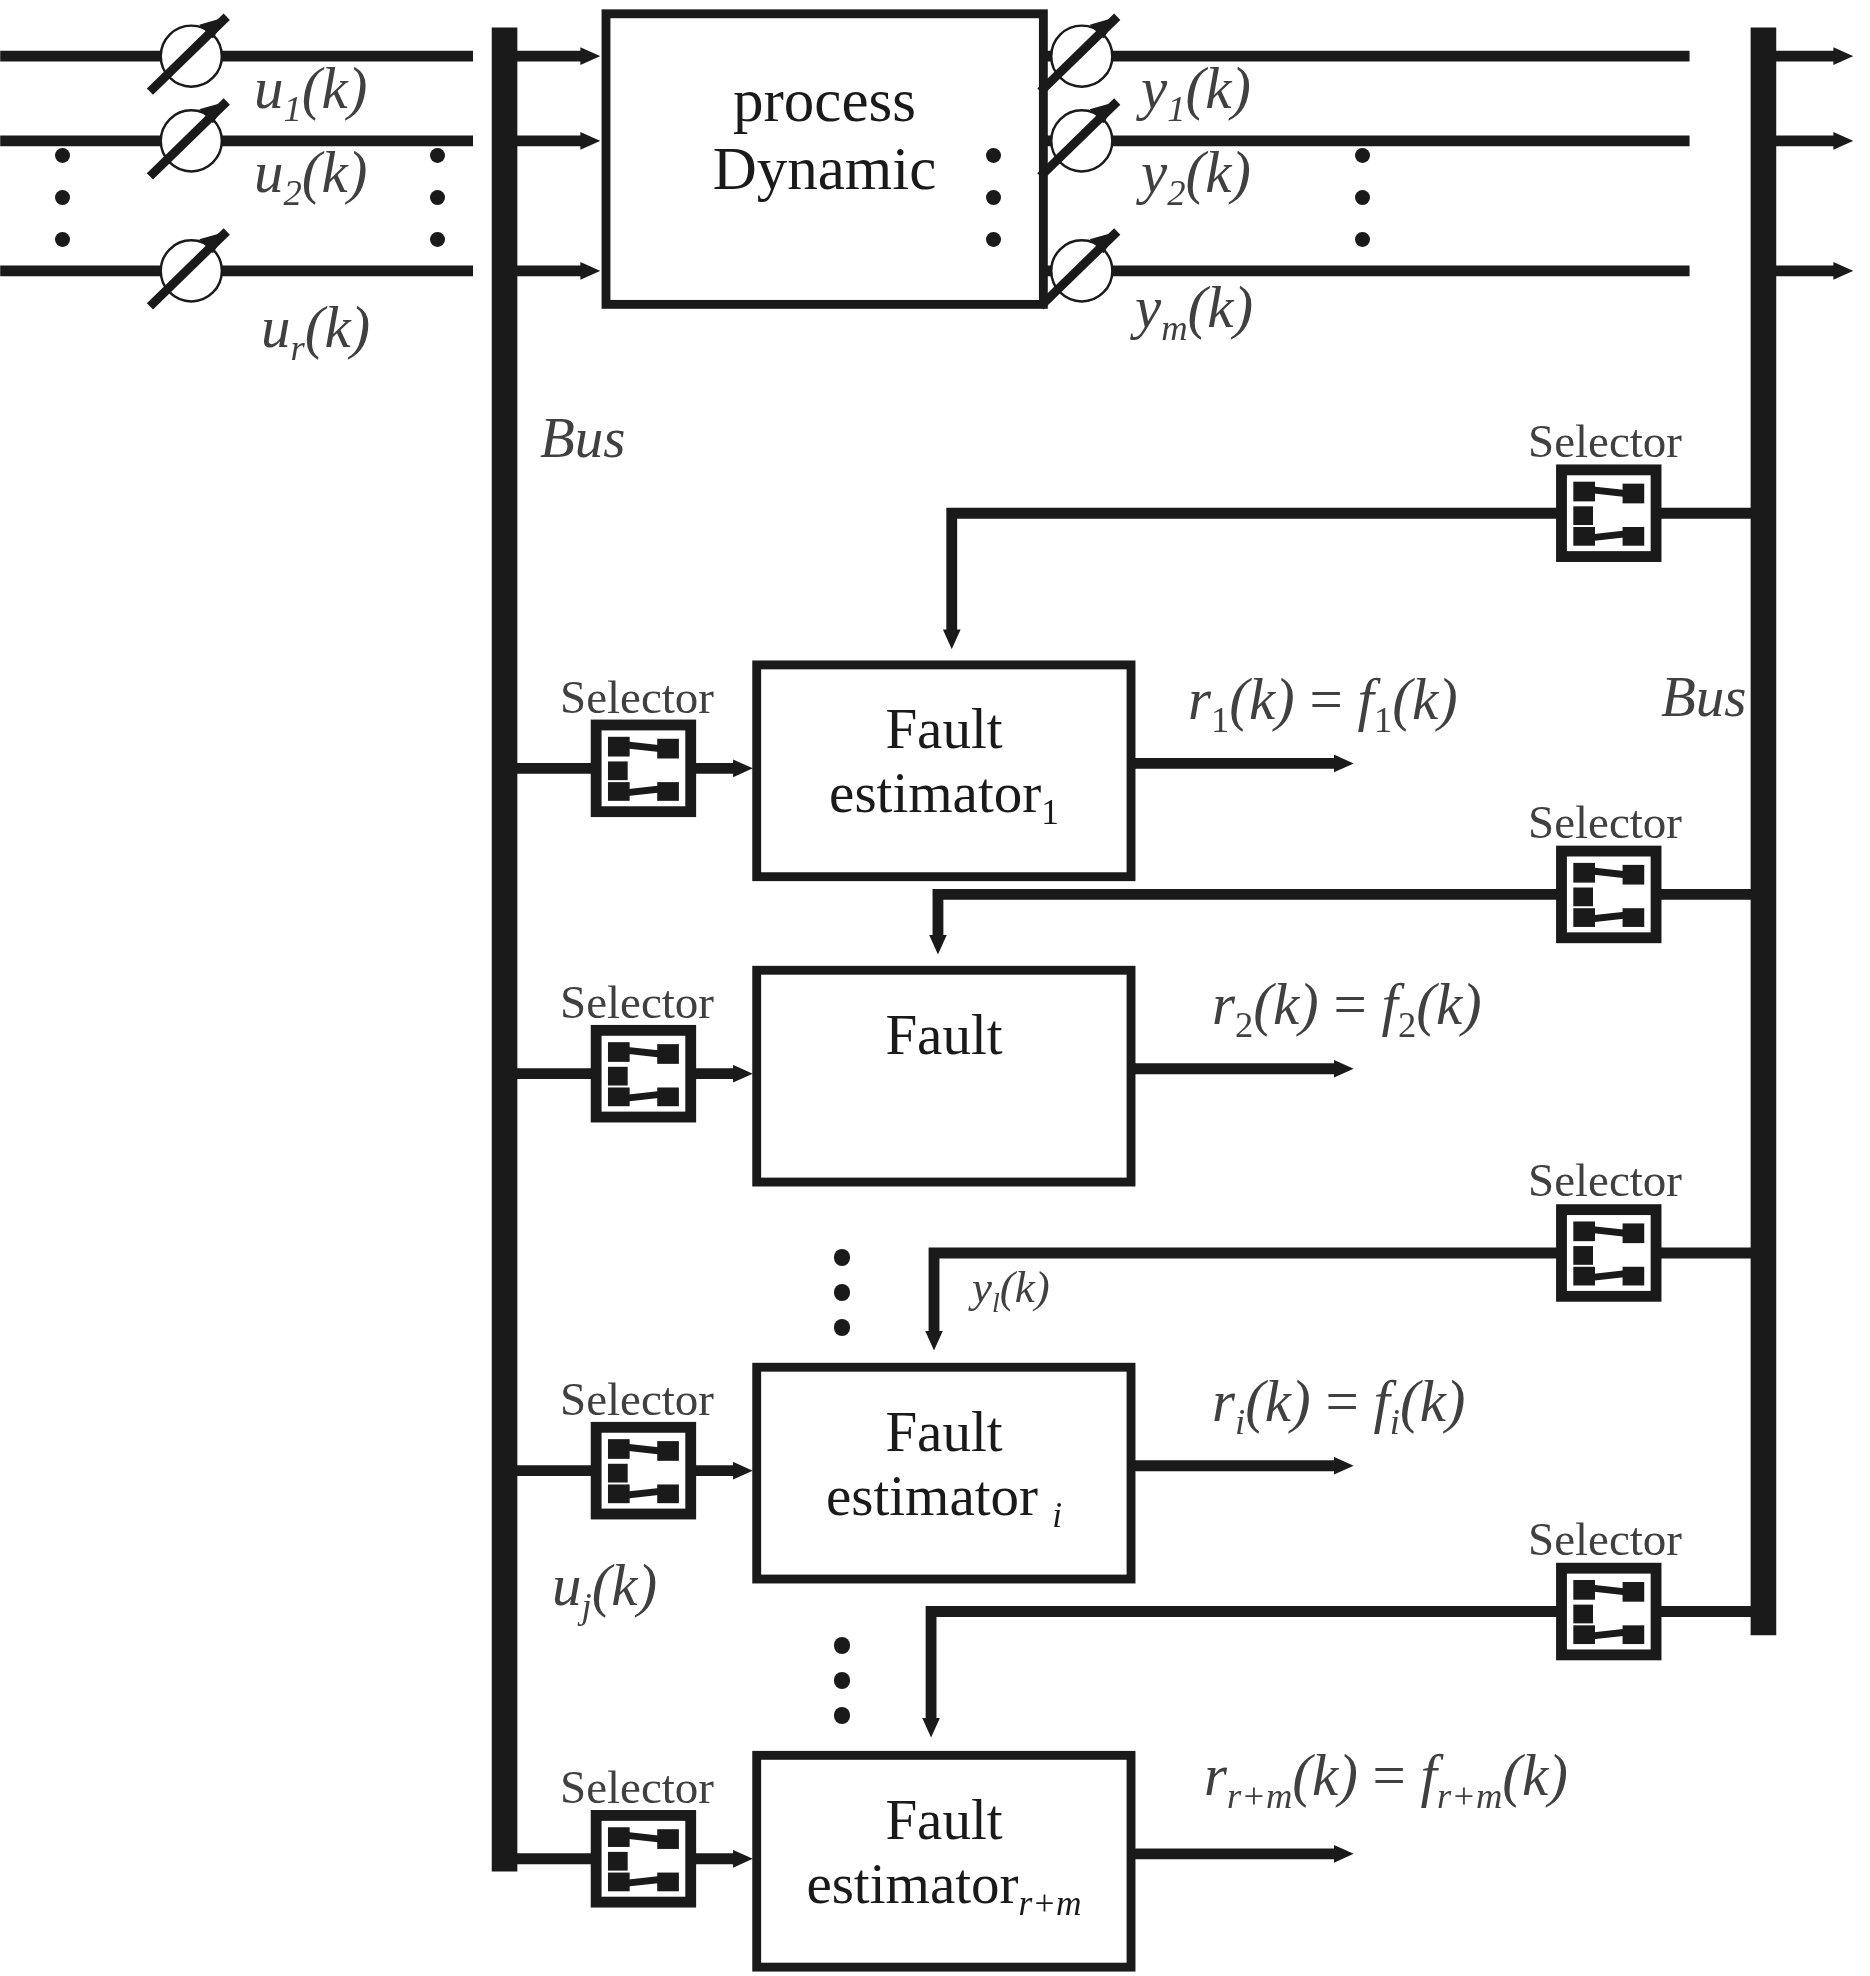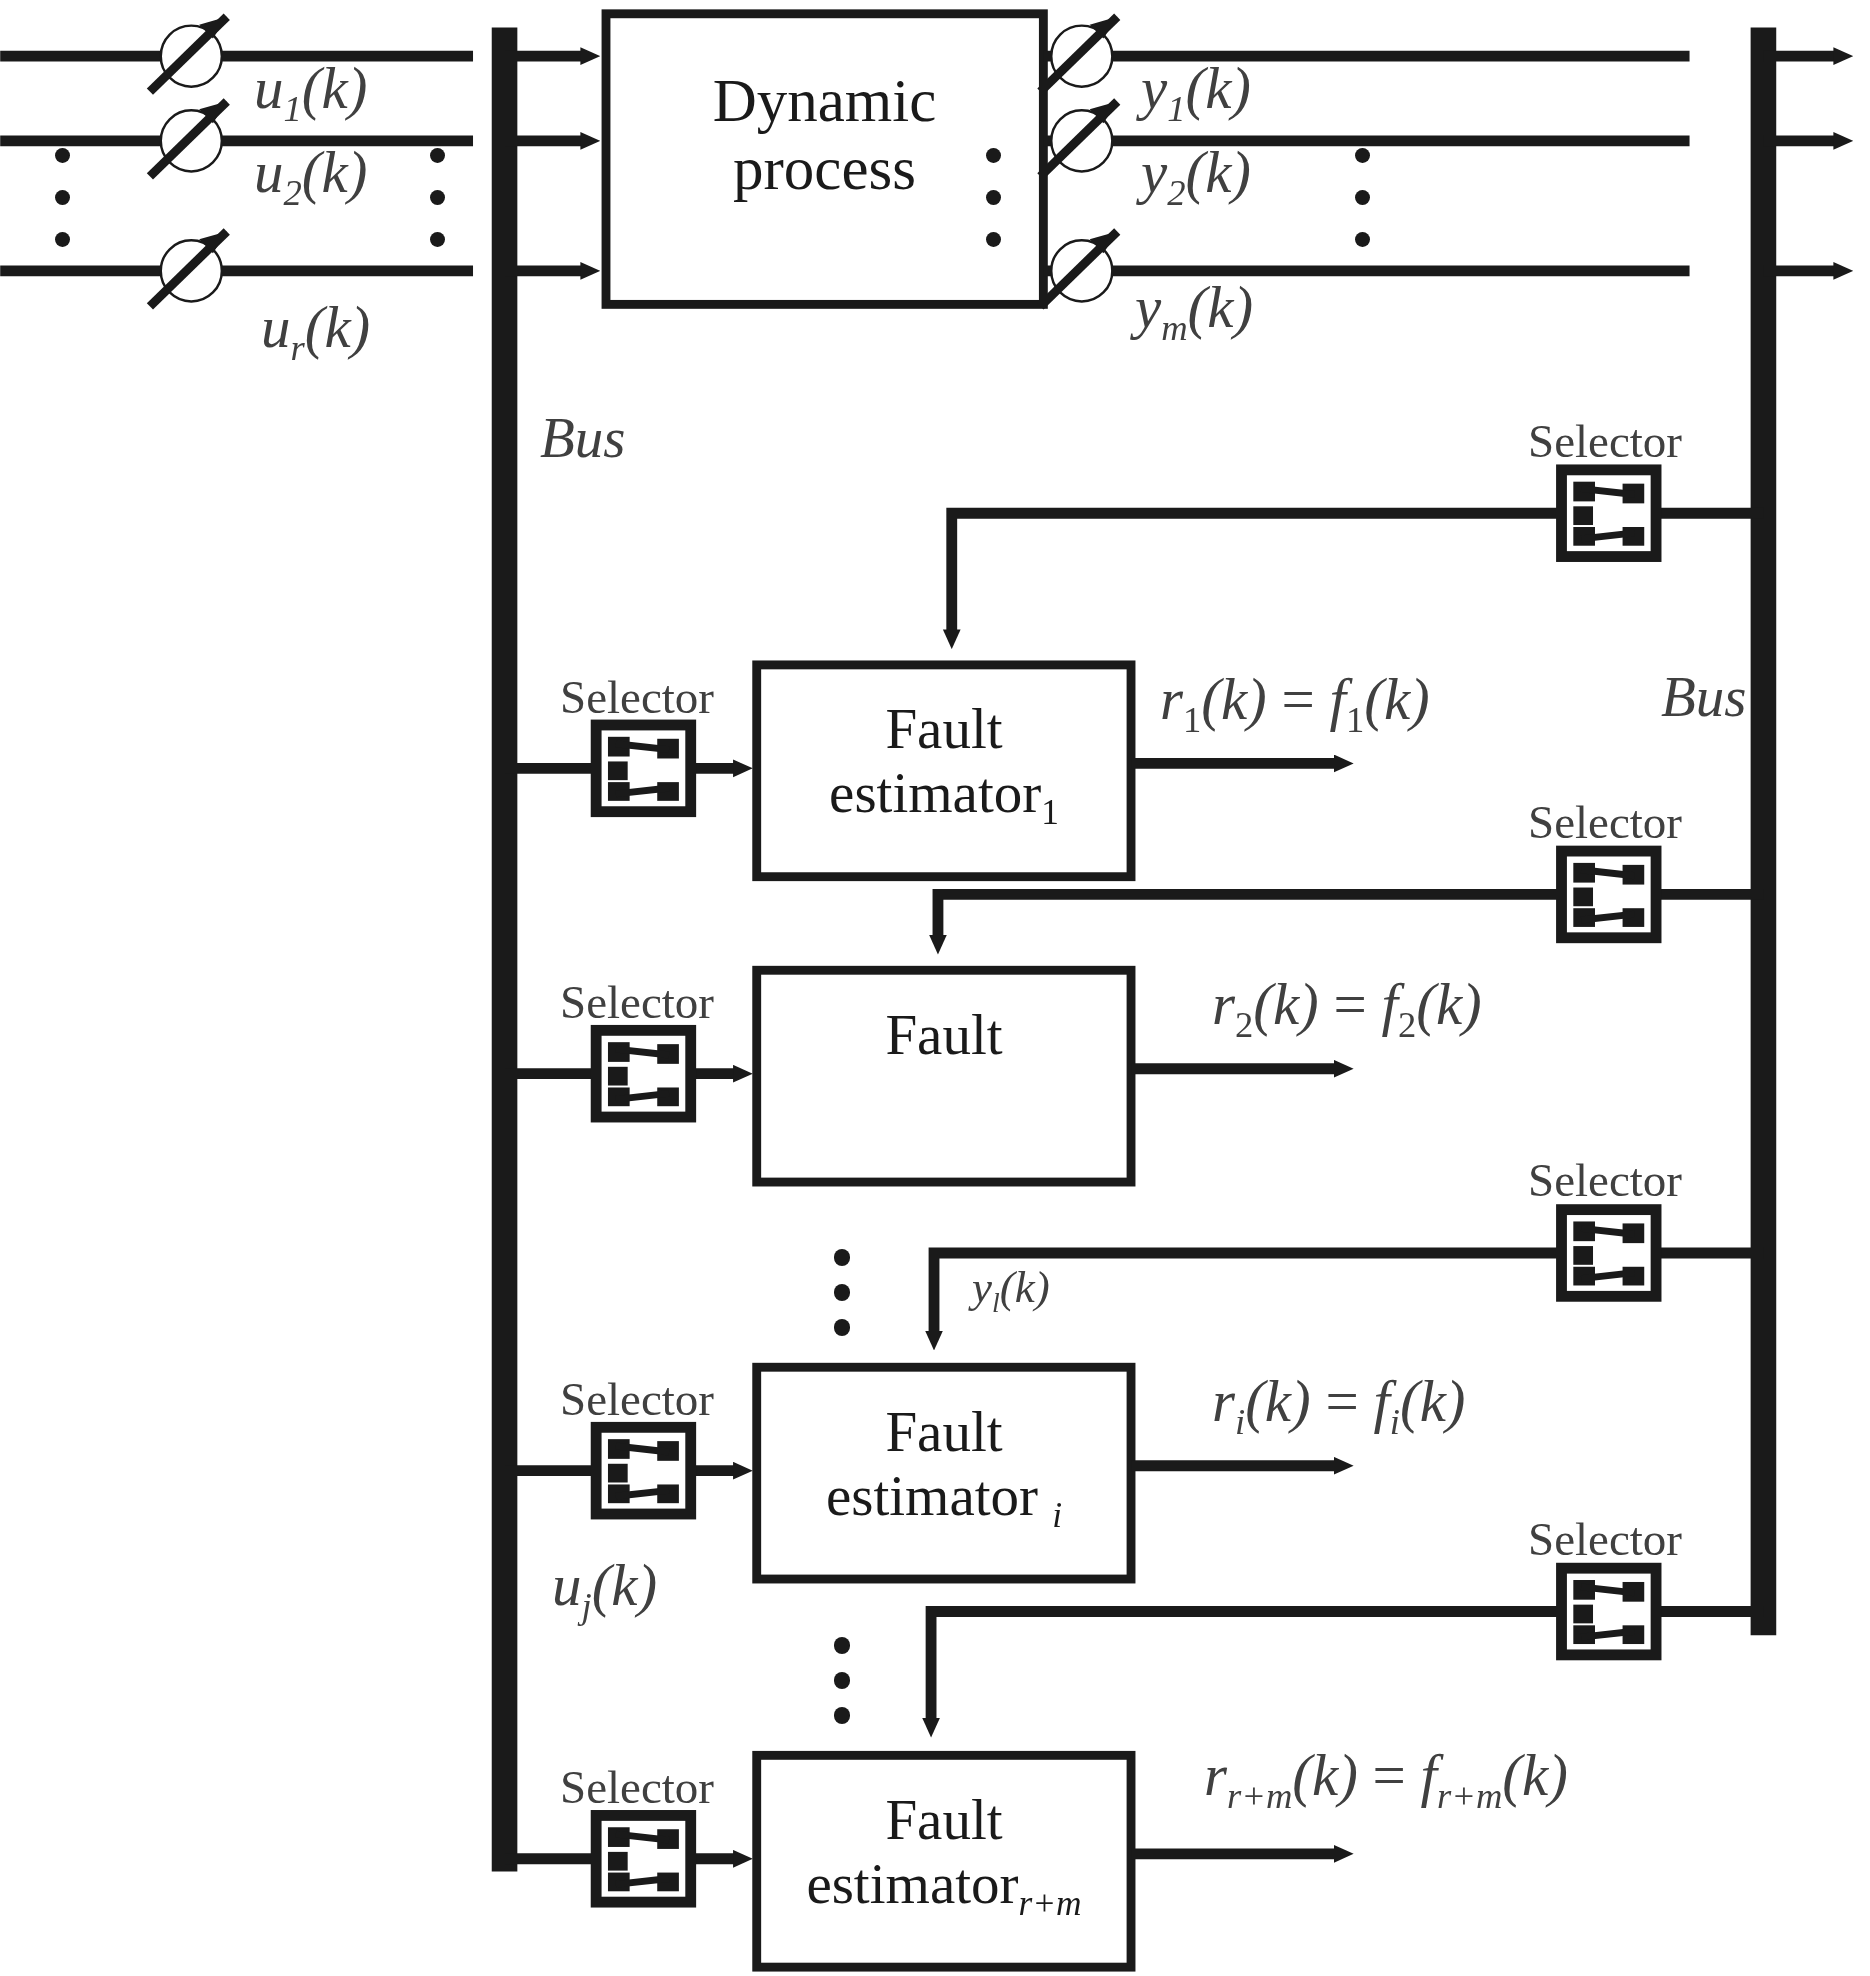--- a/index.html
+++ b/index.html
@@ -251,22 +251,22 @@
       <i style="width:14.8px;height:14.8px;"></i>
       <i style="width:14.8px;height:14.8px;"></i>
   </div>
   <div class="vdots" style="left:429px; top:148px; width:17.7px; height:99px;">
     <i style="width:14.8px;height:14.8px;"></i>
       <i style="width:14.8px;height:14.8px;"></i>
       <i style="width:14.8px;height:14.8px;"></i>
   </div>
 
   <div class="blocktext" style="left:606px; top:67px; width:437px; font-size:61px;">
+    <div>process</div>
     <div>Dynamic</div>
-    <div>process</div>
   </div>
 
   <div class="lbl lbl-italic" style="left:1141px; top:59px; font-size:59px;">
     <span>y</span><span class="sub">1</span><span>(k)</span>
   </div>
   <div class="lbl lbl-italic" style="left:1141px; top:143px; font-size:59px;">
     <span>y</span><span class="sub">2</span><span>(k)</span>
   </div>
   <div class="lbl lbl-italic" style="left:1135px; top:278px; font-size:59px;">
     <span>y</span><span class="sub">m</span><span>(k)</span>
@@ -308,21 +308,21 @@
   <div class="blocktext" style="left:757px; top:1400px; width:374px; font-size:57px;">
     <div>Fault</div>
     <div><span>estimator</span>&nbsp;<span class="sub">i</span></div>
   </div>
 
   <div class="blocktext" style="left:757px; top:1788px; width:374px; font-size:57px;">
     <div>Fault</div>
     <div><span>estimator</span><span class="sub">r+m</span></div>
   </div>
 
-  <div class="lbl lbl-italic" style="left:1160px; top:670px; font-size:59px;">
+  <div class="lbl lbl-italic" style="left:1188px; top:670px; font-size:59px;">
     <span>r</span><span class="sub-roman">1</span><span>(k)</span>
     <span style="font-style:normal;">=</span>
     <span>f</span><span class="sub-roman">1</span><span>(k)</span>
   </div>
 
   <div class="lbl lbl-italic" style="left:1212px; top:975px; font-size:59px;">
     <span>r</span><span class="sub-roman">2</span><span>(k)</span>
     <span style="font-style:normal;">=</span>
     <span>f</span><span class="sub-roman">2</span><span>(k)</span>
   </div>

